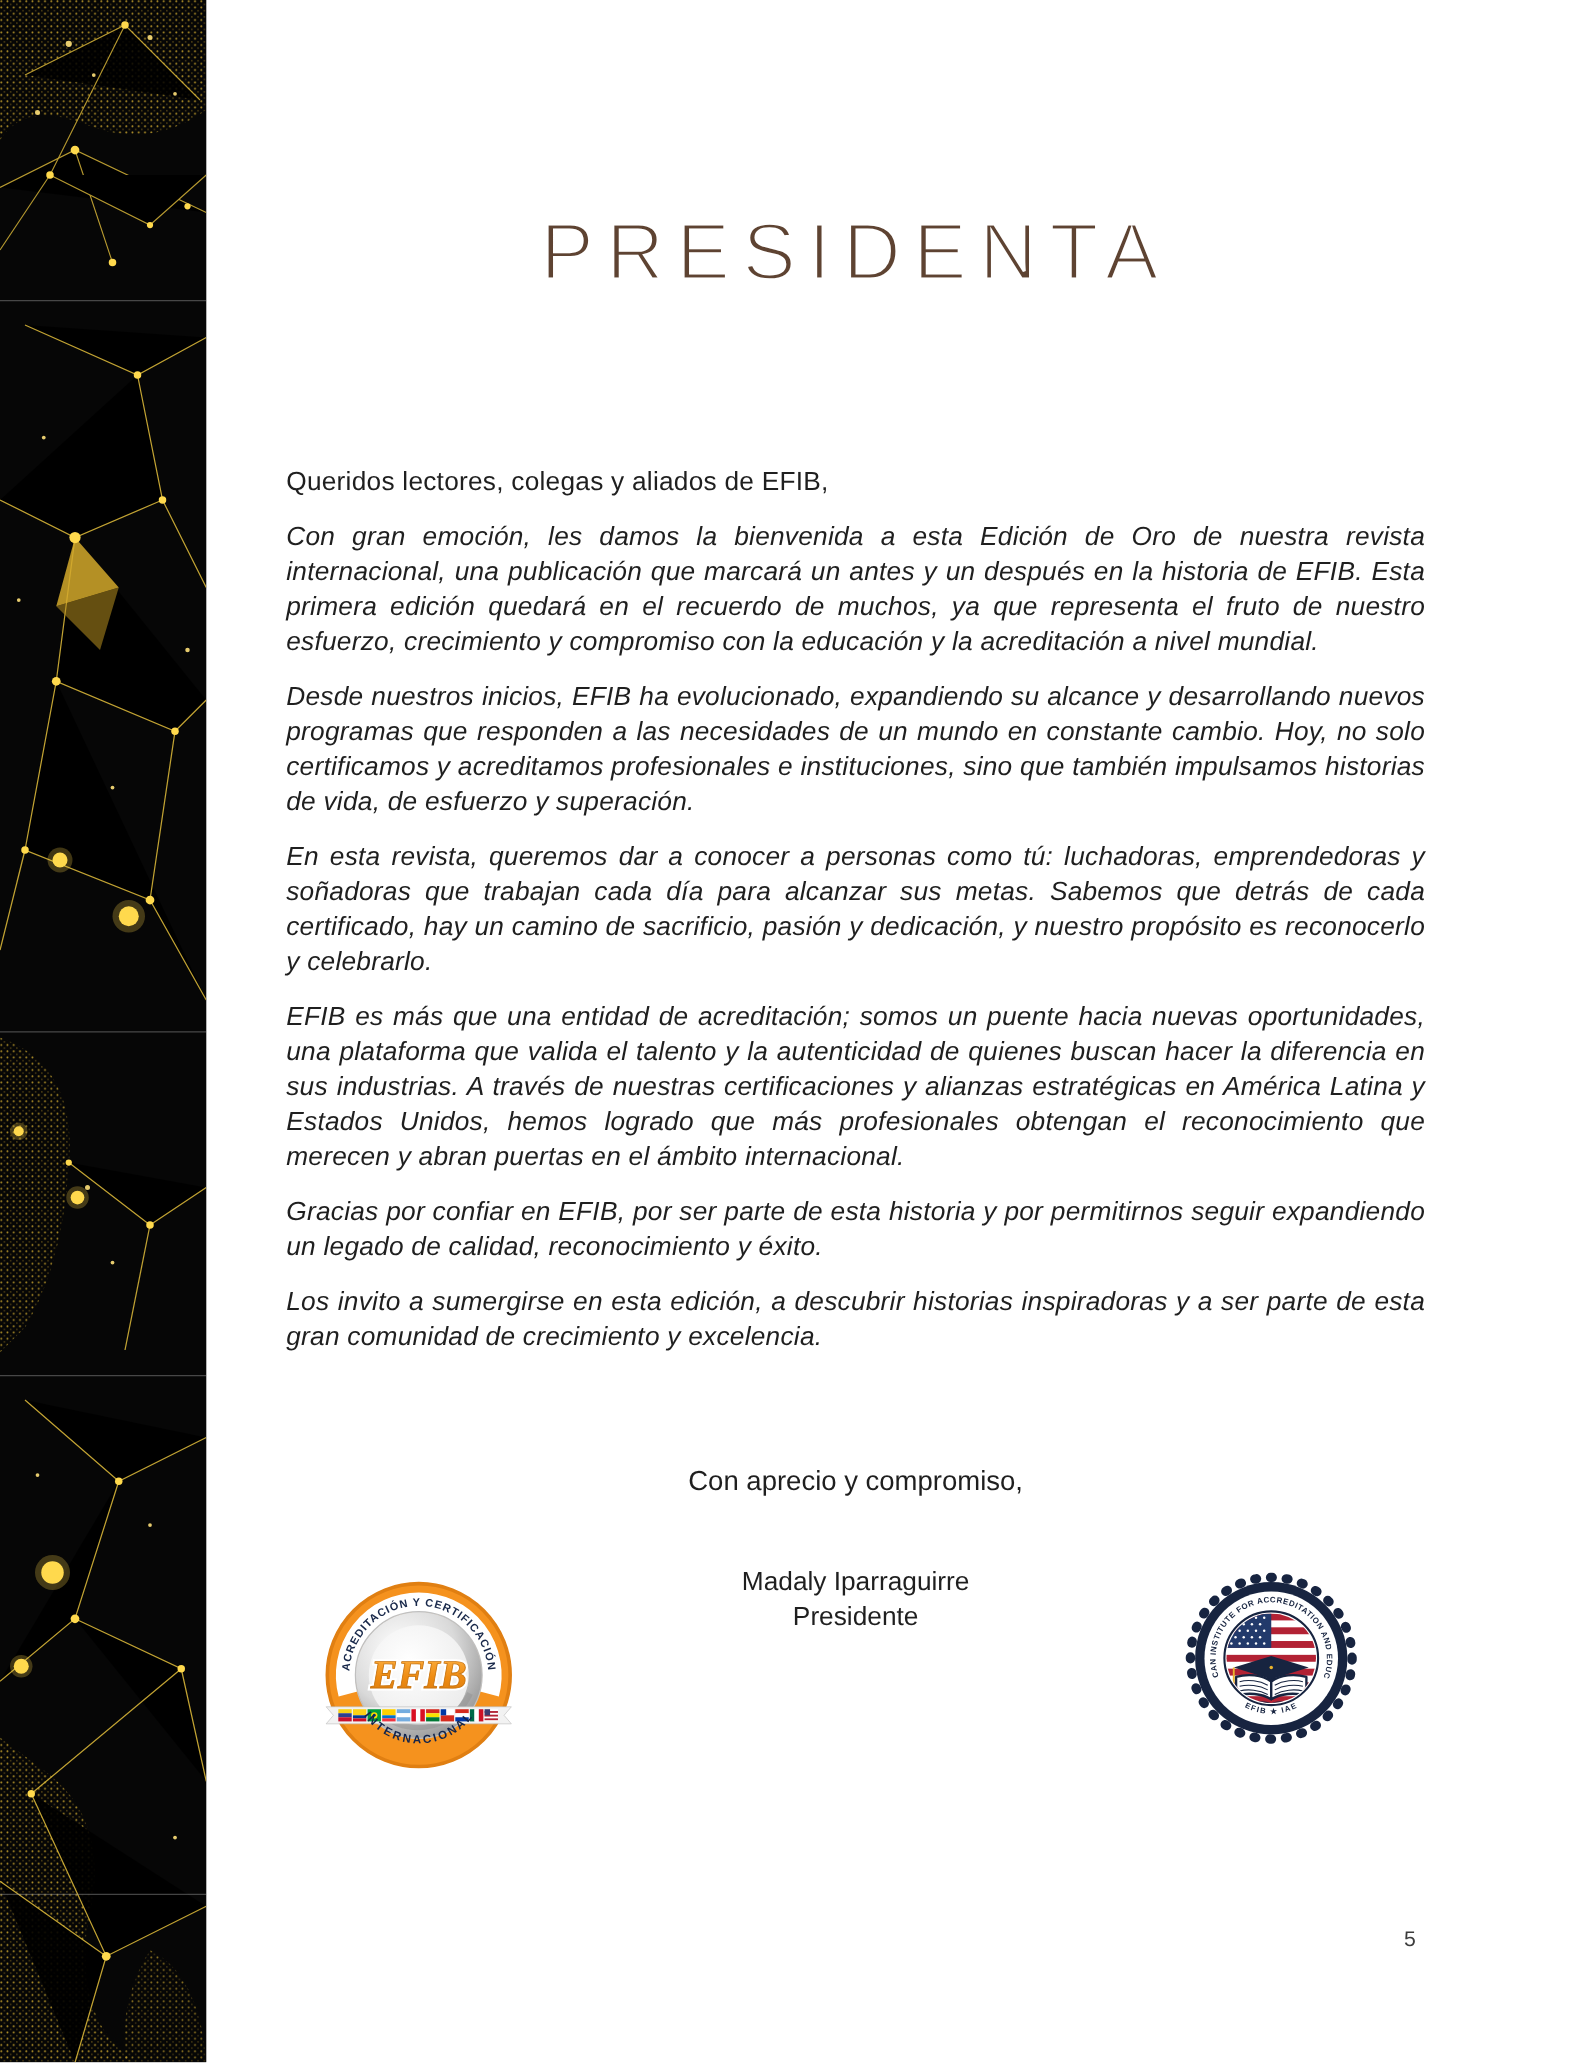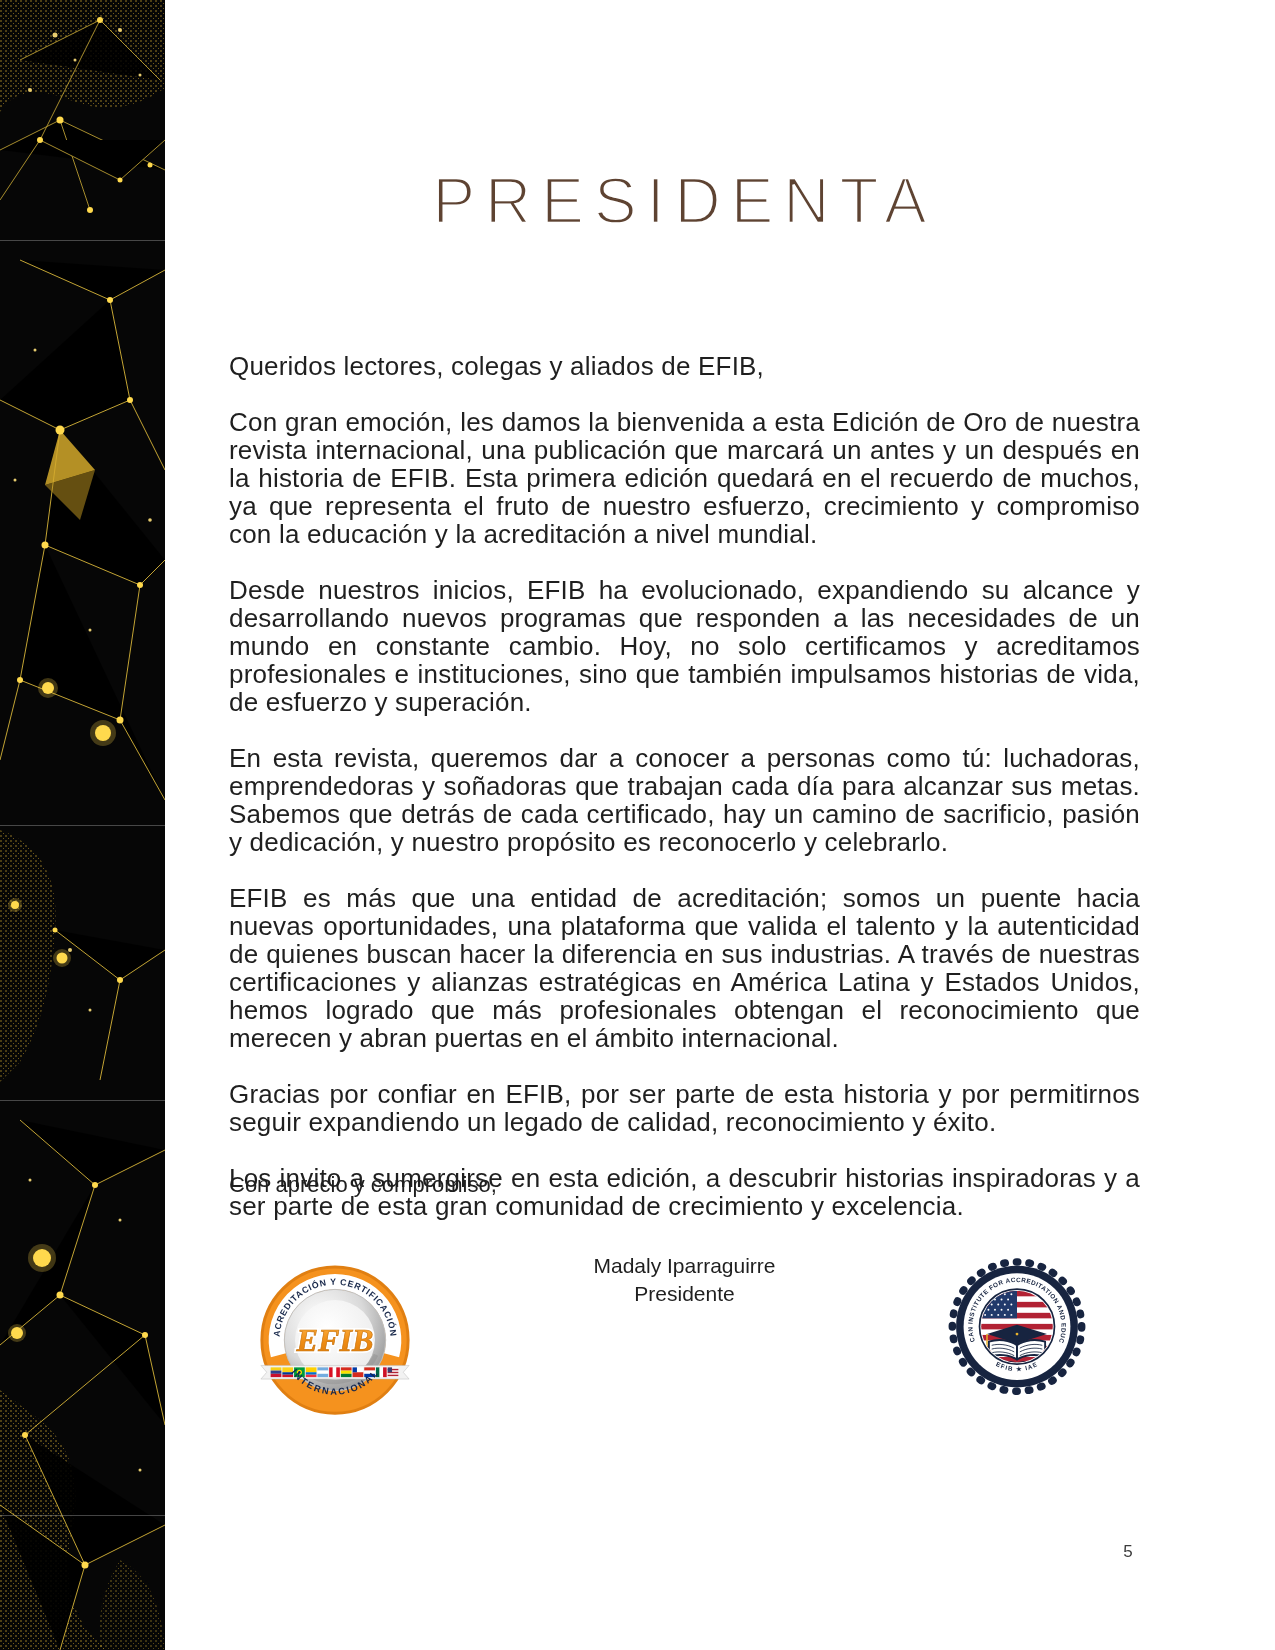--- a/index.html
+++ b/index.html
@@ -35,28 +35,28 @@
   }
   .title-line1{
     font-size:49px;letter-spacing:9px;
     -webkit-text-stroke:2px #ffffff;
   }
   .title-line2{
     font-size:64px;letter-spacing:10px;margin-top:12px;
     -webkit-text-stroke:2.4px #ffffff;
   }
   .letter-body{
-    position:absolute;top:352px;left:0;width:100%;
-    font-size:26px;line-height:28px;letter-spacing:.2px;
+    position:absolute;top:372px;left:0;width:100%;
+    font-size:21px;line-height:28px;letter-spacing:.2px;
     text-align:justify;
   }
-  .letter-body p + p{margin-top:28px;}
+  .letter-body p + p{margin-top:16px;font-style:italic;}
   .closing{
     position:absolute;top:1172px;left:0;width:100%;
-    text-align:left;font-size:22px;
+    text-align:center;font-size:22px;
   }
   .signature{
     position:absolute;top:1252px;left:0;width:100%;
     text-align:center;font-size:21px;line-height:28px;
   }
   .logo{position:absolute;}
   .efib-logo{left:257px;top:1260px;width:156px;height:166px;}
   .aiae-logo{left:942px;top:1246px;width:150px;height:164px;}
   .page-number{
     position:absolute;left:1108px;top:1542px;width:40px;

